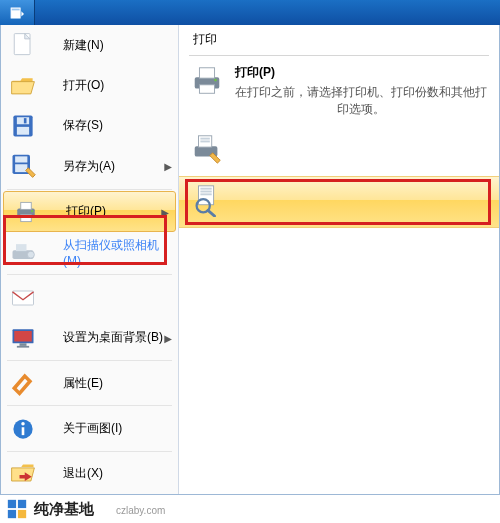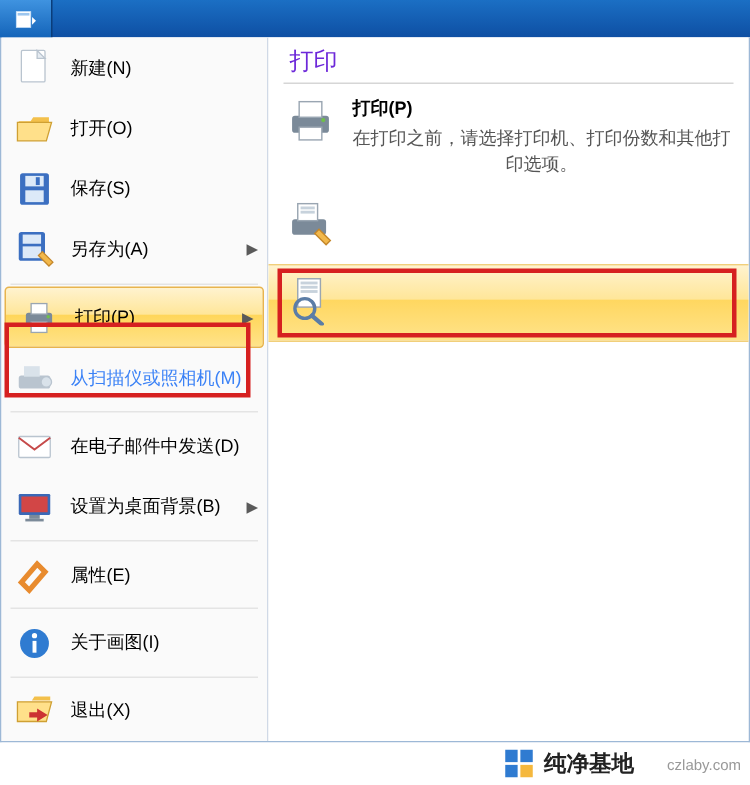--- a/index.html
+++ b/index.html
@@ -40,21 +40,21 @@
     background: #fafafa;
     border-right: 1px solid #d0d9e6;
     display:flex;flex-direction:column;
     position:relative;
   }
   .left-item {
     display:flex;
     align-items:center;
     height:44px;
     padding:0 8px;
-    gap:10px;
+    gap:26px;
     cursor:default;
     position:relative;
   }
   .left-item .sub-arrow {
     position:absolute; right:6px; top:50%; transform:translateY(-50%);
     color:#5a5a5a; font-size:10px;
   }
   .left-item.disabled { color:#3b82f6; }
   .left-item.active {
     background: linear-gradient(#fff3cf,#ffe699 45%,#ffd65a 46%,#ffe38a);
@@ -74,22 +74,22 @@
 
   .right-col {
     flex:1;
     background:#fff;
     display:flex;flex-direction:column;
     position:relative;
   }
   .right-title {
     height:26px;
     padding:6px 12px 0 14px;
-    color:#6d28d9;
-    font-size:16px;
+    color:#000000;
+    font-size:12px;
   }
   .right-title-sep {
     height:1px;background:#d6d6d6;margin:4px 10px 2px 10px;
   }
   .panel-item {
     display:flex;
     padding:6px 12px 8px 10px;
     gap:10px;
   }
   .panel-item .txt { flex:1; }
@@ -111,21 +111,20 @@
     pointer-events:none;
   }
 
   
   .footer {
     position:absolute;
     left:0;right:0;bottom:0;
     height:28px;
     display:flex;
     align-items:center;
-    justify-content:flex-end;
     padding:0 6px;
     background:#fff;
     gap:6px;
   }
   .footer .brand-ico { width:22px;height:22px; }
   .footer .brand-txt { font-size:15px;font-weight:bold;color:#222; }
   .footer .sub { font-size:10px;color:#999;margin-top:2px;margin-left:16px; }
   .sep-line {height:1px;background:#e4e4e4;margin:2px 6px;}
 </style>
 </head>
@@ -218,21 +217,20 @@
 
     <div class="sep-line"></div>
 
     <div class="left-item">
       <span class="ico">
         <svg viewBox="0 0 32 32">
             <rect x="4" y="8" width="24" height="16" rx="1" fill="#fff" stroke="#b9c4cf"></rect>
             <polyline points="4,9 16,18 28,9" fill="none" stroke="#c64b4b" stroke-width="1.5"></polyline>
           </svg>
       </span>
-      <span>在电子邮件中发送(D)</span>
     </div>
 
     <div class="left-item">
       <span class="ico">
         <svg viewBox="0 0 32 32">
             <rect x="4" y="6" width="24" height="16" rx="1" fill="#3a68b7"></rect>
             <rect x="6" y="8" width="20" height="12" fill="#d24646"></rect>
             <rect x="12" y="22" width="8" height="3" fill="#7b8a99"></rect>
             <rect x="9" y="25" width="14" height="2" fill="#7b8a99"></rect>
           </svg>

